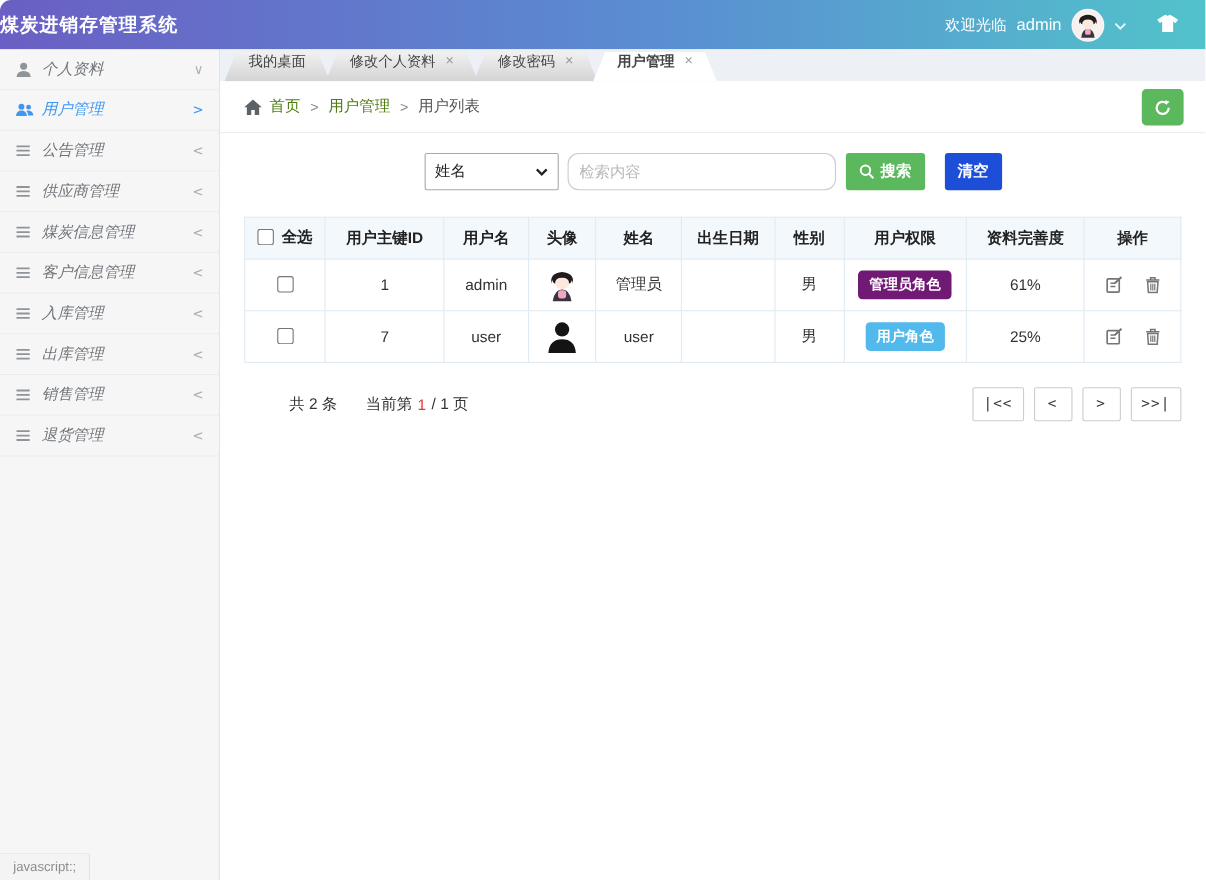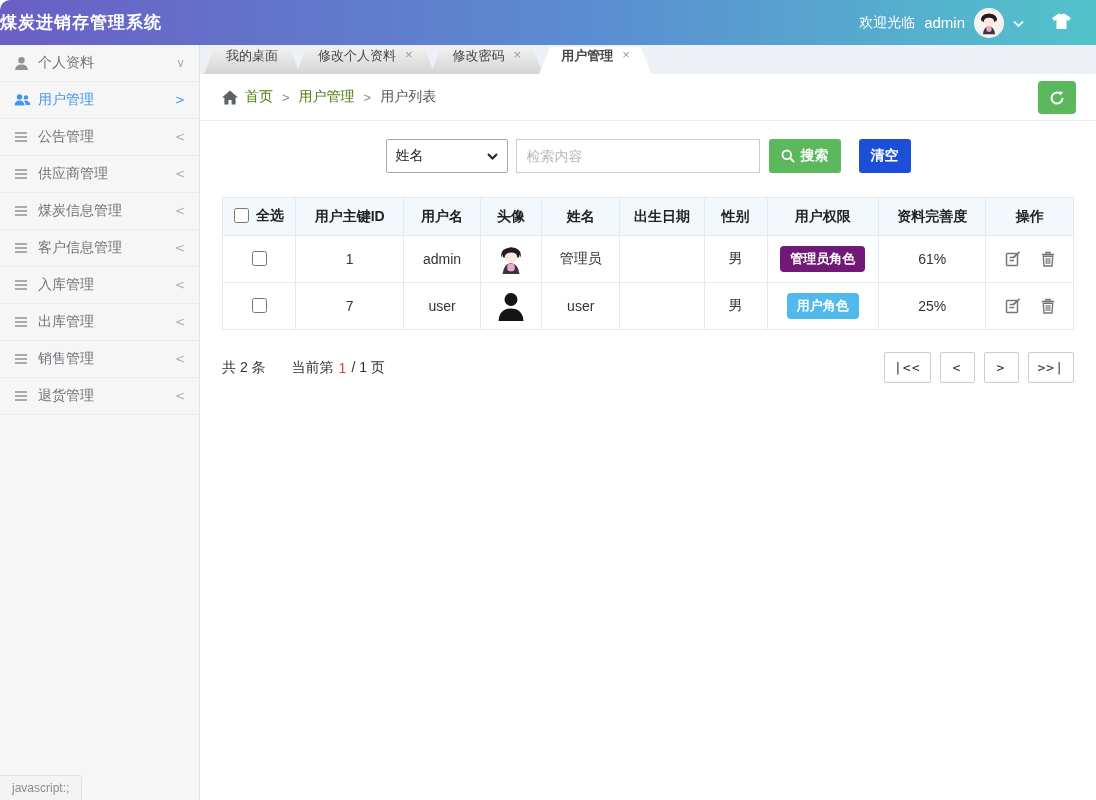--- a/index.html
+++ b/index.html
@@ -26,21 +26,21 @@
   }
   .hdr-chevron { opacity:.9; }
   .tshirt { margin-left:18px; cursor:pointer; }
   
   .sidebar {
     position:absolute; top:45px; left:0; width:200px; height:755px;
     background:#f6f6f6; border-right:1px solid #e3e3e3;
   }
   .side-item {
     height:37px; display:flex; align-items:center; padding:0 14px;
-    border-bottom:1px solid #ebebeb; color:#6f7479; cursor:pointer; background:#f6f6f6;
+    border-bottom:1px solid #ebebeb; color:#6f7479; cursor:pointer; background:#f6f6f6;font-style:italic;
   }
   .side-item .s-icon { width:24px; color:#8f9499; display:flex; align-items:center; }
   .side-item .s-label { font-size:14px; }
   .side-item .s-arrow { margin-left:auto; color:#adadad; font-size:12px; font-family:"DejaVu Sans",sans-serif; }
   .side-item.active, .side-item.active .s-icon, .side-item.active .s-arrow { color:#3e97f1; }
   .collapse-handle {
     position:absolute; left:200px; top:373px; width:17px; height:56px;
     background:#ebebeb; clip-path:polygon(0 0,100% 26%,100% 74%,0 100%);
     cursor:pointer; display:flex; align-items:center; justify-content:center;
   }
@@ -78,21 +78,21 @@
   }
   
   .content { padding:0 22px; }
   .search-row { margin-top:18px; display:flex; justify-content:center; align-items:center; }
   .fake-select {
     width:122px; height:34px; border:1px solid #a9a9a9; border-radius:2px; background:#fff;
     display:flex; align-items:center; padding:0 9px; cursor:pointer; font-size:14px; color:#222;
   }
   .fake-select .sel-arrow { margin-left:auto; display:flex; }
   .search-input {
-    width:244px; height:34px; border:1px solid #ccc; border-radius:0;
+    width:244px; height:34px; border:1px solid #ccc; border-radius:10px;
     margin-left:8px; padding:0 10px; font-size:14px; color:#333; outline:none;
     font-family:"Liberation Sans","DejaVu Sans",sans-serif;
   }
   .search-input::placeholder { color:#b9b9b9; }
   .btn { border:none; border-radius:3px; cursor:pointer; color:#fff; font-size:14px;
          font-family:"Liberation Sans","DejaVu Sans",sans-serif; }
   .btn-search { width:72px; height:34px; background:#5cb85c; margin-left:9px;
                 display:flex; align-items:center; justify-content:center; gap:6px; font-weight:bold; }
   .btn-clear  { width:52px; height:34px; background:#1d4ed8; margin-left:18px; font-weight:bold; }
   .toolbar-row { margin-top:24px; display:flex; align-items:center; }
@@ -111,21 +111,21 @@
   .badge { display:inline-block; padding:4px 10px; border-radius:4px; color:#fff;
            font-size:13px; font-weight:bold; cursor:pointer; }
   .badge-admin { background:#701a75; }
   .badge-user  { background:#52b9ec; }
   .op-icons { display:flex; justify-content:center; gap:20px; }
   .op-icons .op { cursor:pointer; color:#757575; display:flex; }
   .avatar-cell { display:flex; justify-content:center; }
   
   .pager-row { margin-top:22px; display:flex; align-items:center; }
   .pager-info { font-size:14px; color:#333; display:flex; align-items:center; }
-  .pager-info .seg { margin-right:26px; }
+  .pager-info .seg { margin-right:26px;margin-left:41px; }
   .page-red { color:#e03c3c; margin:0 5px; }
   .pager-btns { margin-left:auto; display:flex; gap:9px; }
   .pg-btn { min-width:35px; height:31px; padding:0 9px; background:#fff; border:1px solid #ccc;
             border-radius:2px; font-size:13px; color:#333; cursor:pointer; letter-spacing:1px;
             font-family:"DejaVu Sans Mono","Liberation Mono",monospace; }
   
   .status-tip {
     position:absolute; left:0; bottom:0; padding:5px 12px; background:#f4f4f4;
     border:1px solid #e0e0e0; border-left:none; border-bottom:none;
     border-top-right-radius:4px; color:#8d8d8d; font-size:12px;

